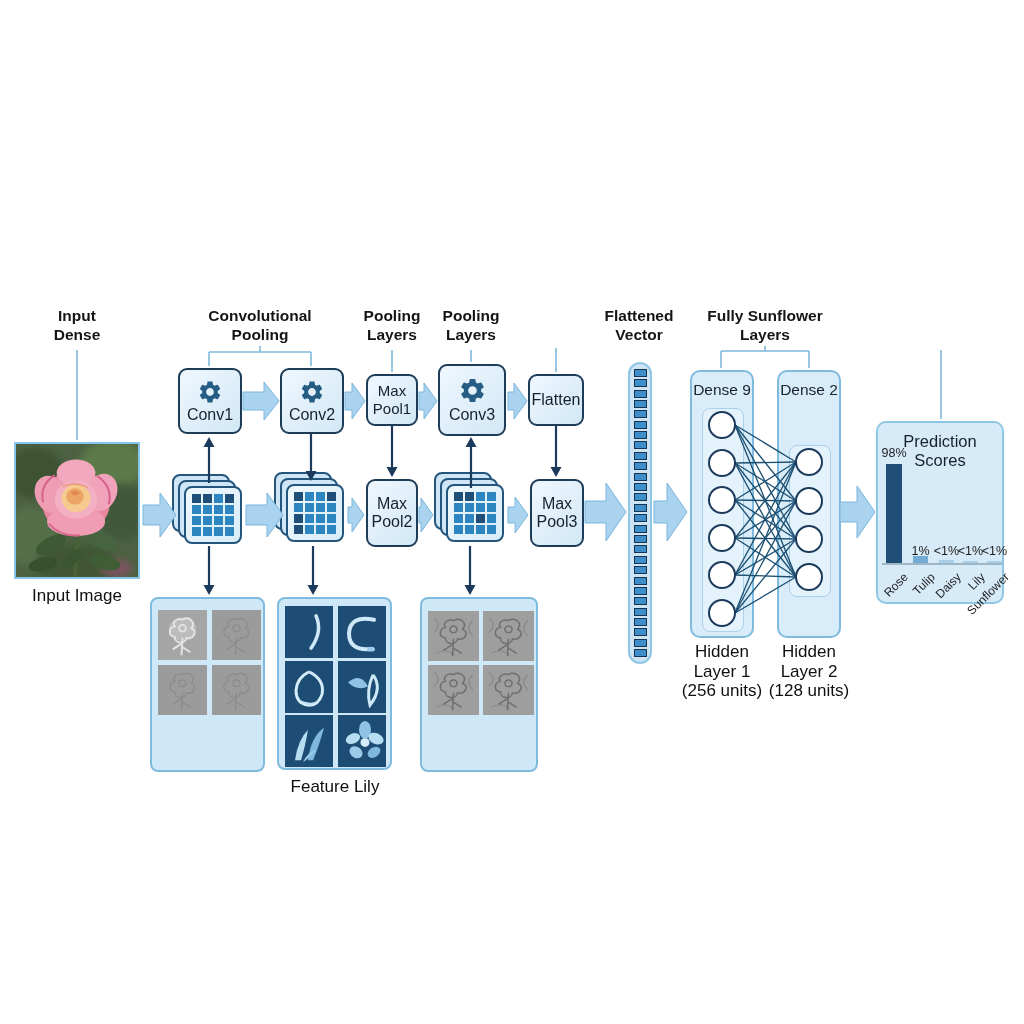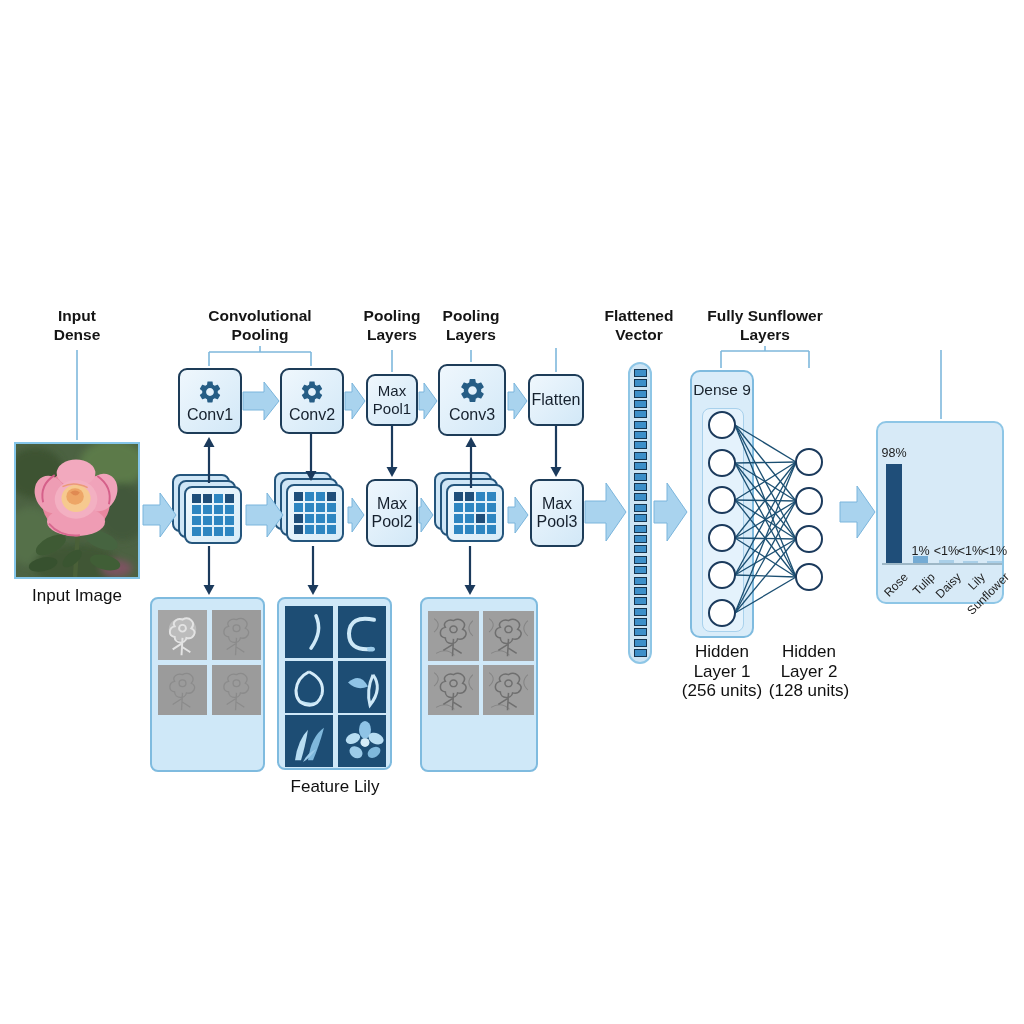--- a/index.html
+++ b/index.html
@@ -252,20 +252,24 @@
       <div class="vcell"></div>
       <div class="vcell"></div>
       <div class="vcell"></div>
       <div class="vcell"></div>
     </div>
 
   <div class="dpanel" style="left:690px">
     <div class="dlabel">Dense 9</div>
     <div class="dinner" style="left:10px;top:36px;width:42px;height:224px"></div>
   </div>
+  <div class="dpanel" style="left:777px">
+    <div class="dlabel">Dense 2</div>
+    <div class="dinner" style="left:10px;top:73px;width:42px;height:152px"></div>
+  </div>
   <div class="hlabel" style="left:657px">Hidden
 Layer 1
 (256 units)</div>
   <div class="hlabel" style="left:744px">Hidden
 Layer 2
 (128 units)</div>
 
   <div class="fpanel" style="left:150px;top:597px;width:115px;height:175px" id="fp0">
       <div class="tile" style="left: 6px; top: 11px; width: 49px; height: 50px;">
         <svg viewBox="0 0 50 52" width="100%" height="100%" preserveAspectRatio="none">
@@ -399,20 +403,21 @@
             <path d="M25,10 c7,-4 14,3 9,9 c7,3 2,12 -5,10 c-1,7 -12,6 -12,-1 c-7,-1 -6,-10 0,-11 c-3,-5 3,-9 8,-7 z"></path>
             <circle cx="25" cy="19" r="3.5"></circle>
             <path d="M25,29 L24,47 M24,35 l-9,6 M24,38 l9,6"></path>
           </g>
         </svg>
       </div>
     </div>
   <div class="caption" style="left:265px;top:777px;width:140px">Feature Lily</div>
 
   <div class="predbox">
+    <div class="ptitle">Prediction Scores</div>
     <div class="chart" id="chart">
       <div class="axis" style="left:4px;top:140px;width:120px;height:2px"></div>
     <div class="bar" style="left: 8px; top: 41px; width: 16px; height: 99px; background: rgb(31, 78, 121);"></div>
         <div class="vlabel" style="left: 16px; top: 23px;">98%</div>
         <div class="clabel" style="left: 23px; top: 147px;">Rose</div>
         <div class="bar" style="left: 35px; top: 133px; width: 15px; height: 7px; background: rgb(116, 171, 212);"></div>
         <div class="vlabel" style="left: 42.5px; top: 121px;">1%</div>
         <div class="clabel" style="left: 49.5px; top: 147px;">Tulip</div>
         <div class="bar" style="left: 61px; top: 137px; width: 15px; height: 3px; background: rgb(169, 207, 232);"></div>
         <div class="vlabel" style="left: 68.5px; top: 121px;">&lt;1%</div>

